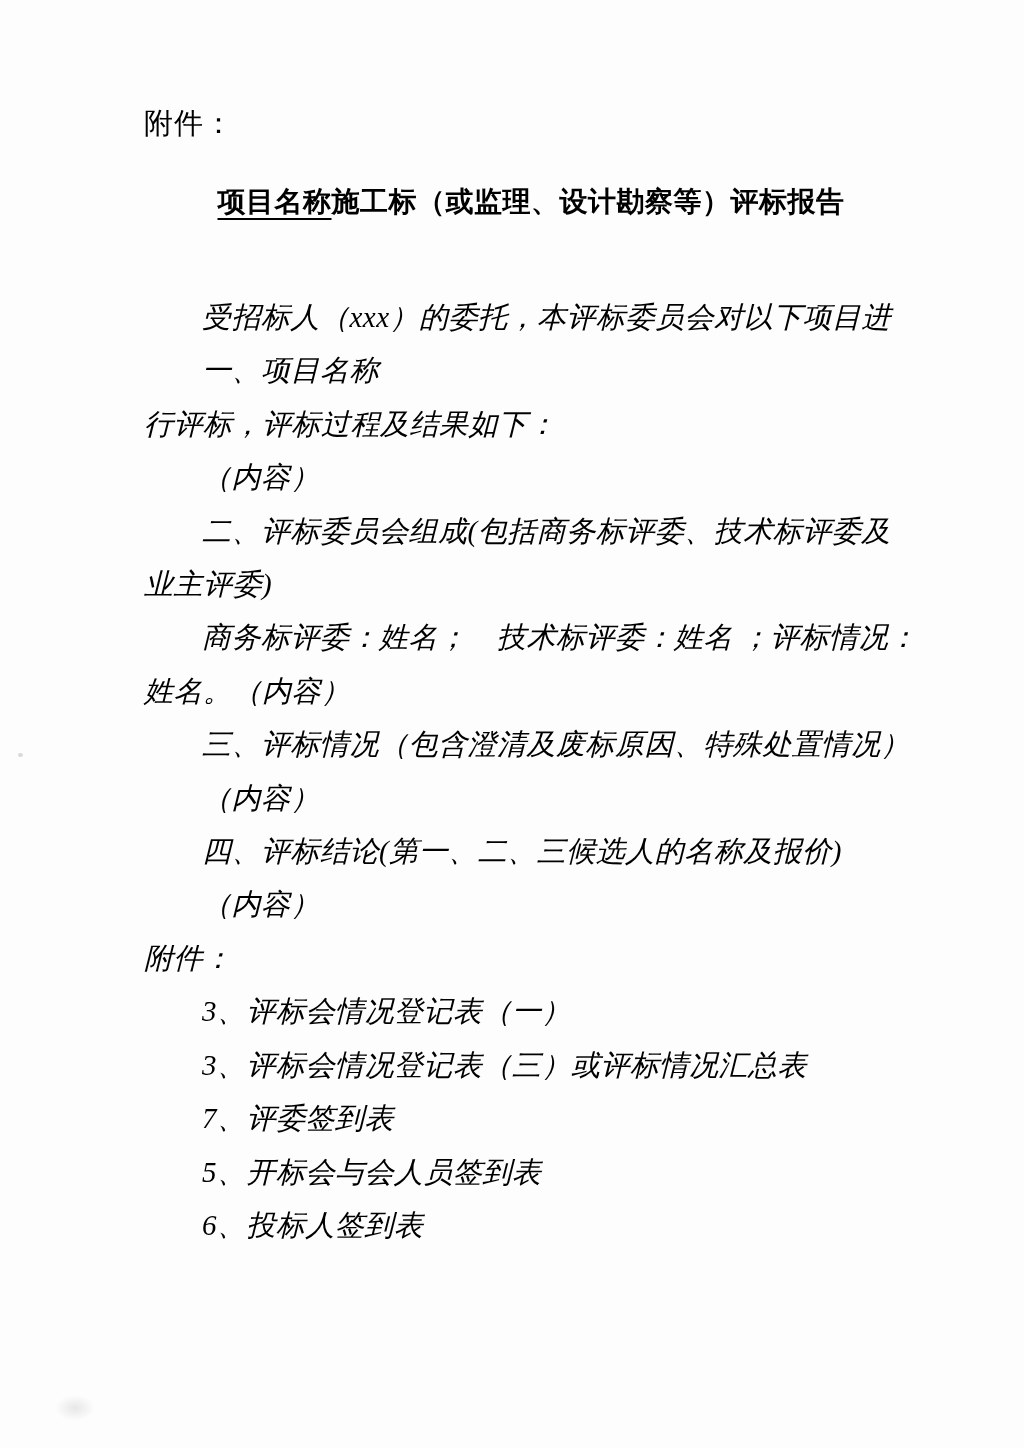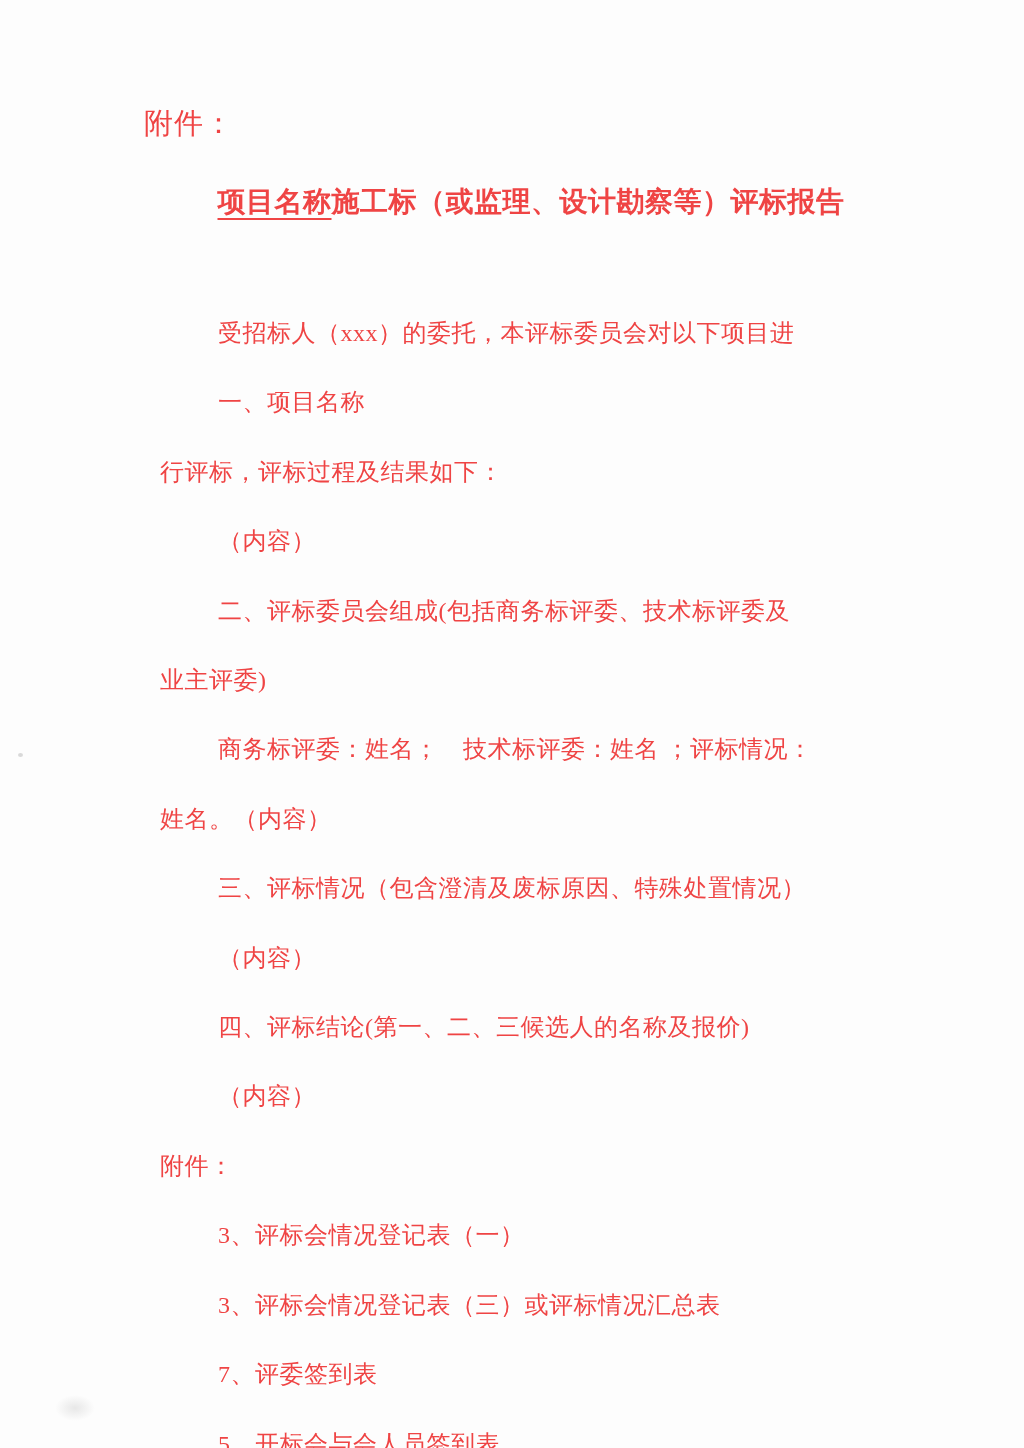--- a/index.html
+++ b/index.html
@@ -46,25 +46,26 @@
     text-decoration-thickness: 2px;
     text-underline-offset: 7px;
   }
   .doc-body {
     position: absolute;
     top: 291px;
     left: 144px;
     right: 140px;
   }
   .doc-body p.line {
-    margin: 16px;
-    font-size: 24px;
+    margin: 0;
+    font-size: 29px;
     line-height: 53.4px;
     letter-spacing: 0.5px;
     white-space: pre;
+    font-style: italic;
   }
   .doc-body p.line.indent {
     padding-left: 58px;
   }
   .scan-speck-1 {
     position: absolute;
     left: 18px;
     top: 753px;
     width: 5px;
     height: 4px;
@@ -76,21 +77,21 @@
     left: 55px;
     top: 1395px;
     width: 40px;
     height: 26px;
     background: radial-gradient(ellipse at center, rgba(190,190,190,0.35), rgba(190,190,190,0) 70%);
   }
 </style>
 </head>
 <body style="background-color: rgb(253, 253, 253);">
 
-<div class="page" style="color: #ef4444;">
+<div class="page" style="color: #000000;">
 
   <div class="attachment-top">附件：</div>
 
   <h1 class="doc-title"><span class="underline">项目名称</span><span>施工标（或监理、设计勘察等）评标报告</span></h1>
 
   <div class="doc-body">
       <p class="line indent">受招标人（xxx）的委托，本评标委员会对以下项目进</p>
       <p class="line indent">一、项目名称</p>
       <p class="line">行评标，评标过程及结果如下：</p>
       <p class="line indent">（内容）</p>

